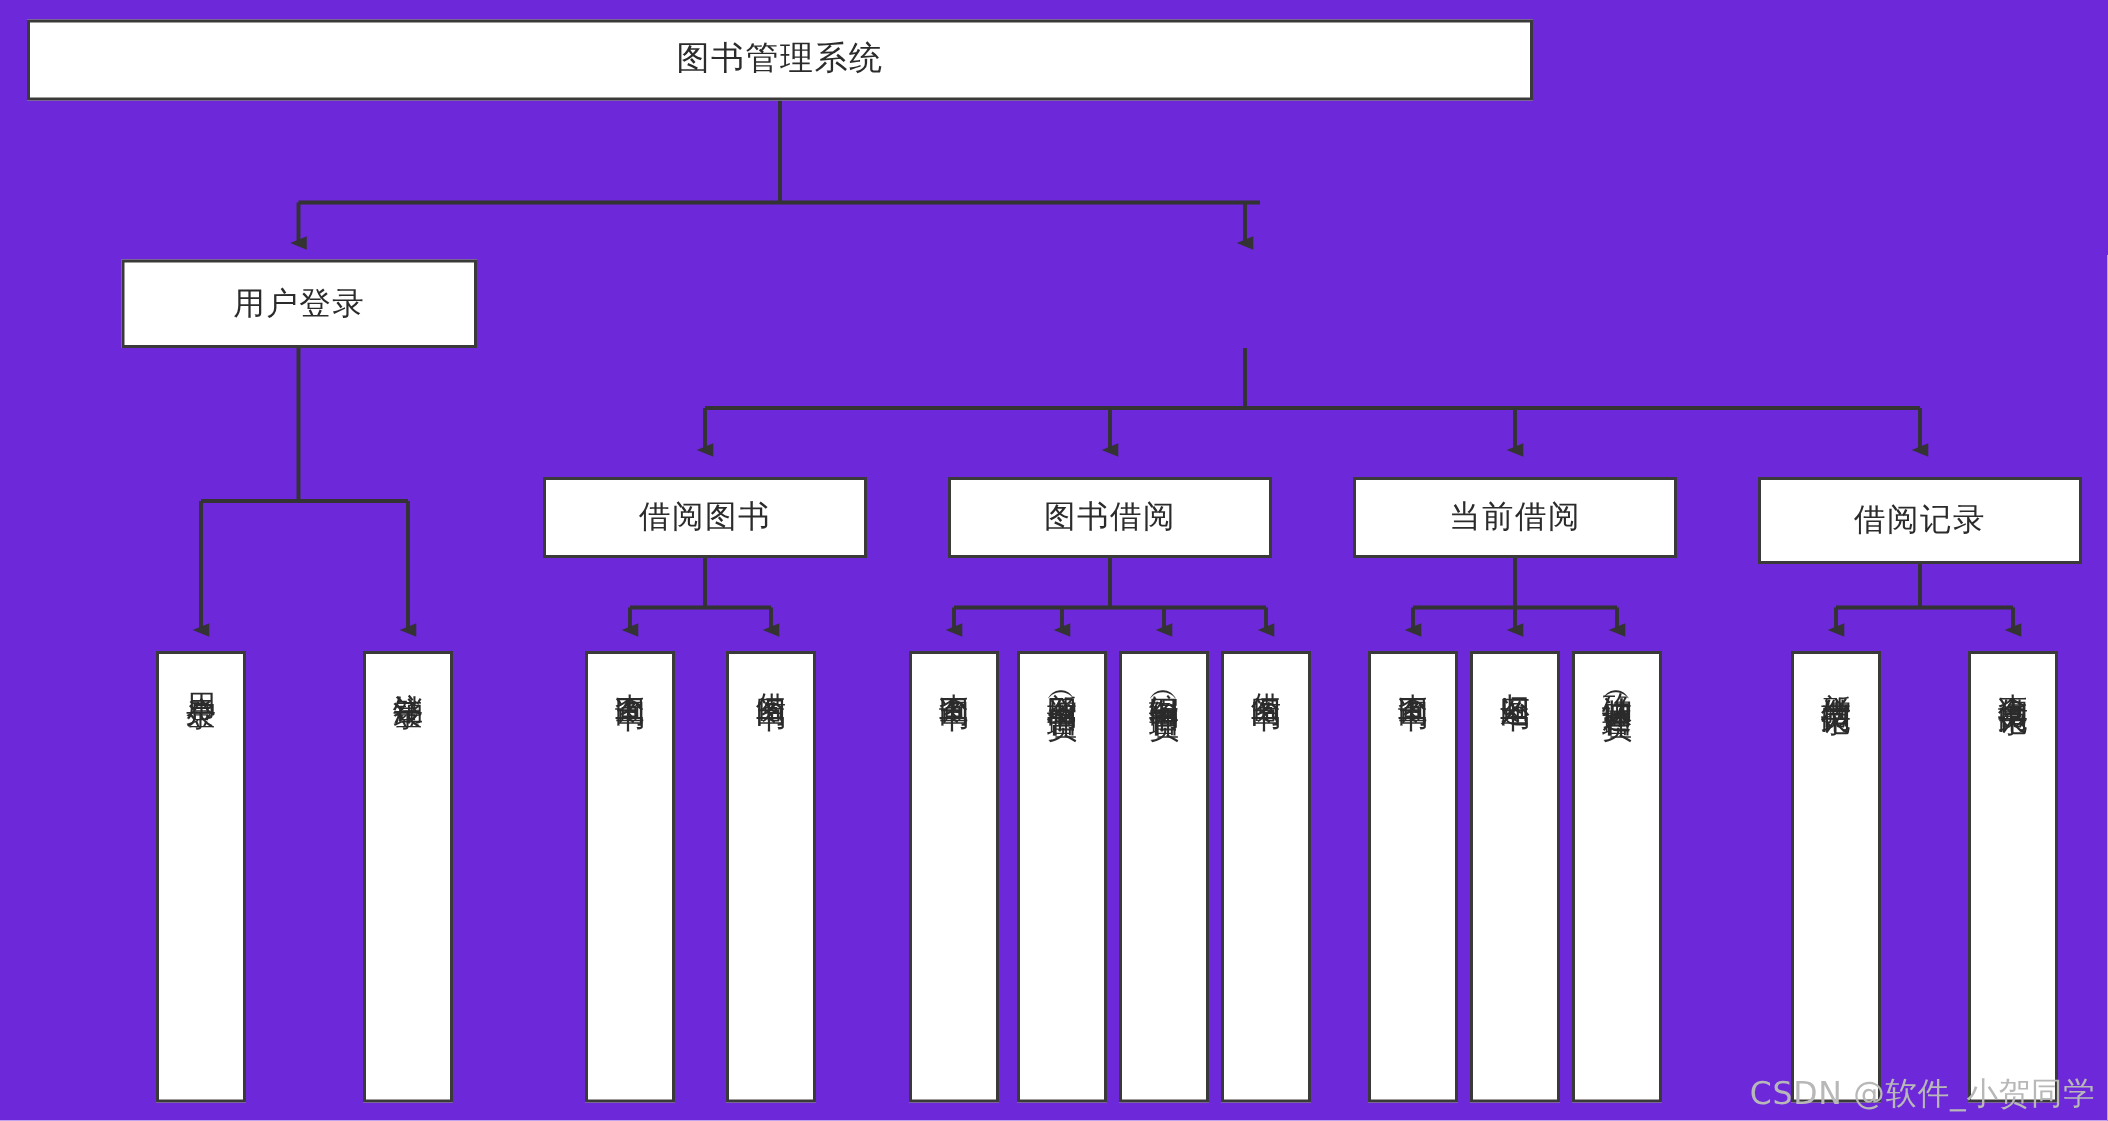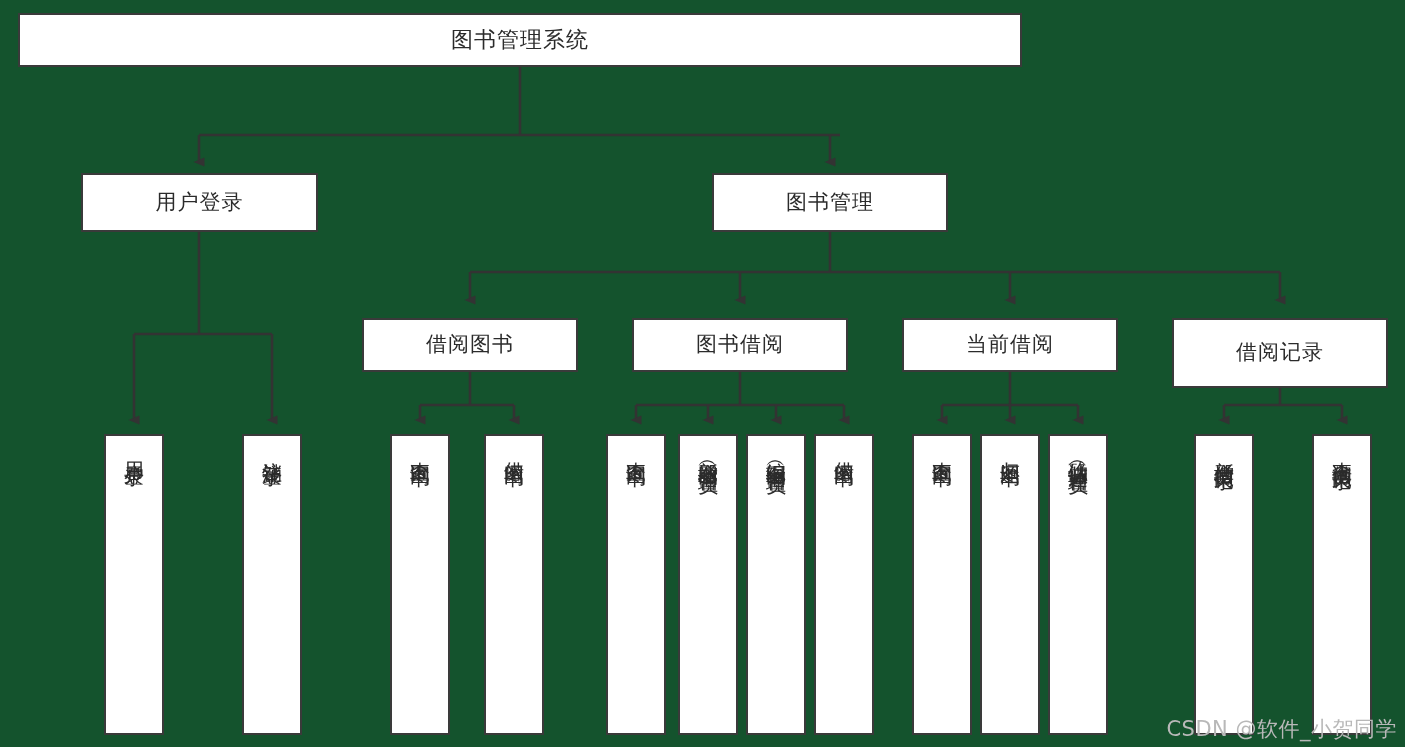--- a/index.html
+++ b/index.html
@@ -7,21 +7,21 @@
     padding: 0;
     background: #ffffff;
   }
   body {
     font-family: "DejaVu Sans", "Liberation Sans", sans-serif;
   }
   #canvas {
     position: relative;
     width: 1405px;
     height: 747px;
-    background: #14532d;
+    background: #6d28d9;
     overflow: hidden;
   }
   #wires {
     position: absolute;
     left: 0;
     top: 0;
     width: 1405px;
     height: 747px;
     pointer-events: none;
   }
@@ -122,34 +122,31 @@
     </g>
   </svg>
 
   <div class="node node-h node-root" style="left:18px; top:13px; width:1004px; height:54px;">
     <span class="label">图书管理系统</span>
   </div>
 
   <div class="node node-h" style="left:81px; top:173px; width:237px; height:59px;">
     <span class="label">用户登录</span>
   </div>
-  <div class="node node-h" style="left:712px; top:173px; width:236px; height:59px;">
-    <span class="label">图书管理</span>
-  </div>
 
   <div class="node node-h" style="left:362px; top:318px; width:216px; height:54px;">
     <span class="label">借阅图书</span>
   </div>
   <div class="node node-h" style="left:902px; top:318px; width:216px; height:54px;">
     <span class="label">当前借阅</span>
   </div>
   <div class="node node-h" style="left:632px; top:318px; width:216px; height:54px;">
     <span class="label">图书借阅</span>
   </div>
-  <div class="node node-h" style="left:1172px; top:318px; width:216px; height:70px;">
+  <div class="node node-h" style="left:1172px; top:318px; width:216px; height:58px;">
     <span class="label">借阅记录</span>
   </div>
 
   <div class="node node-v" style="left:104px; top:434px; width:60px; height:301px;">
     <span class="label">用户登录</span>
   </div>
   <div class="node node-v" style="left:242px; top:434px; width:60px; height:301px;">
     <span class="label">注销登录</span>
   </div>
 

